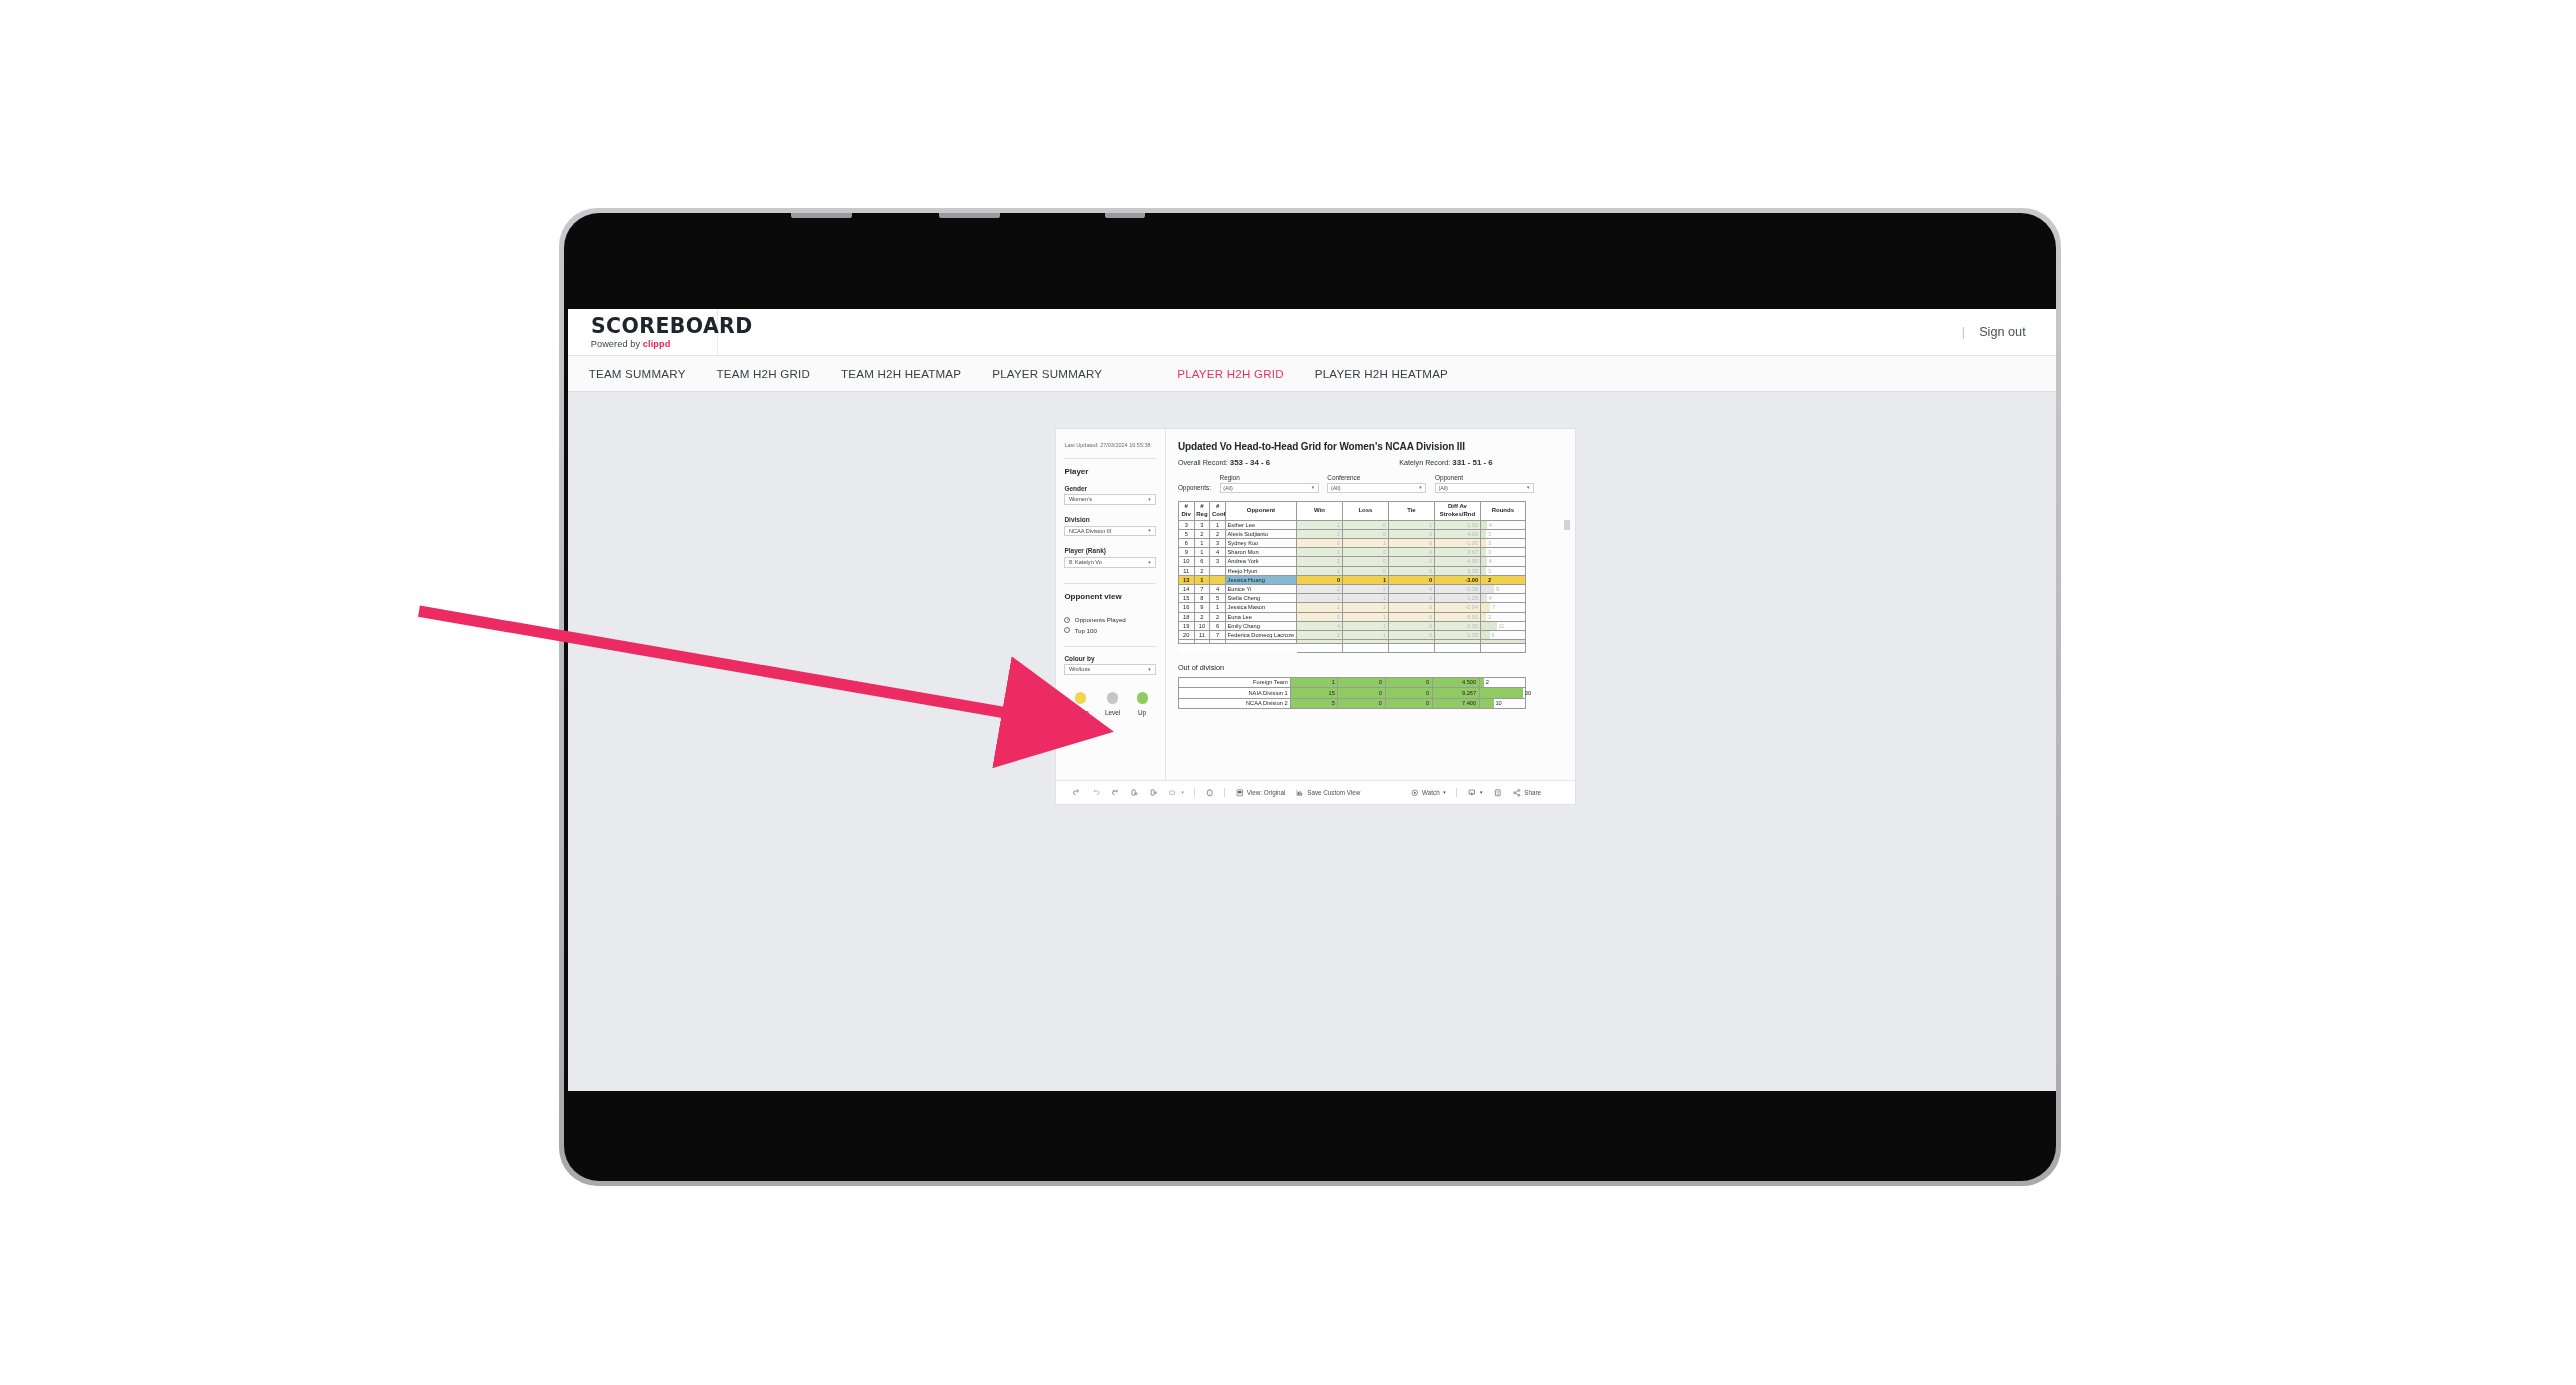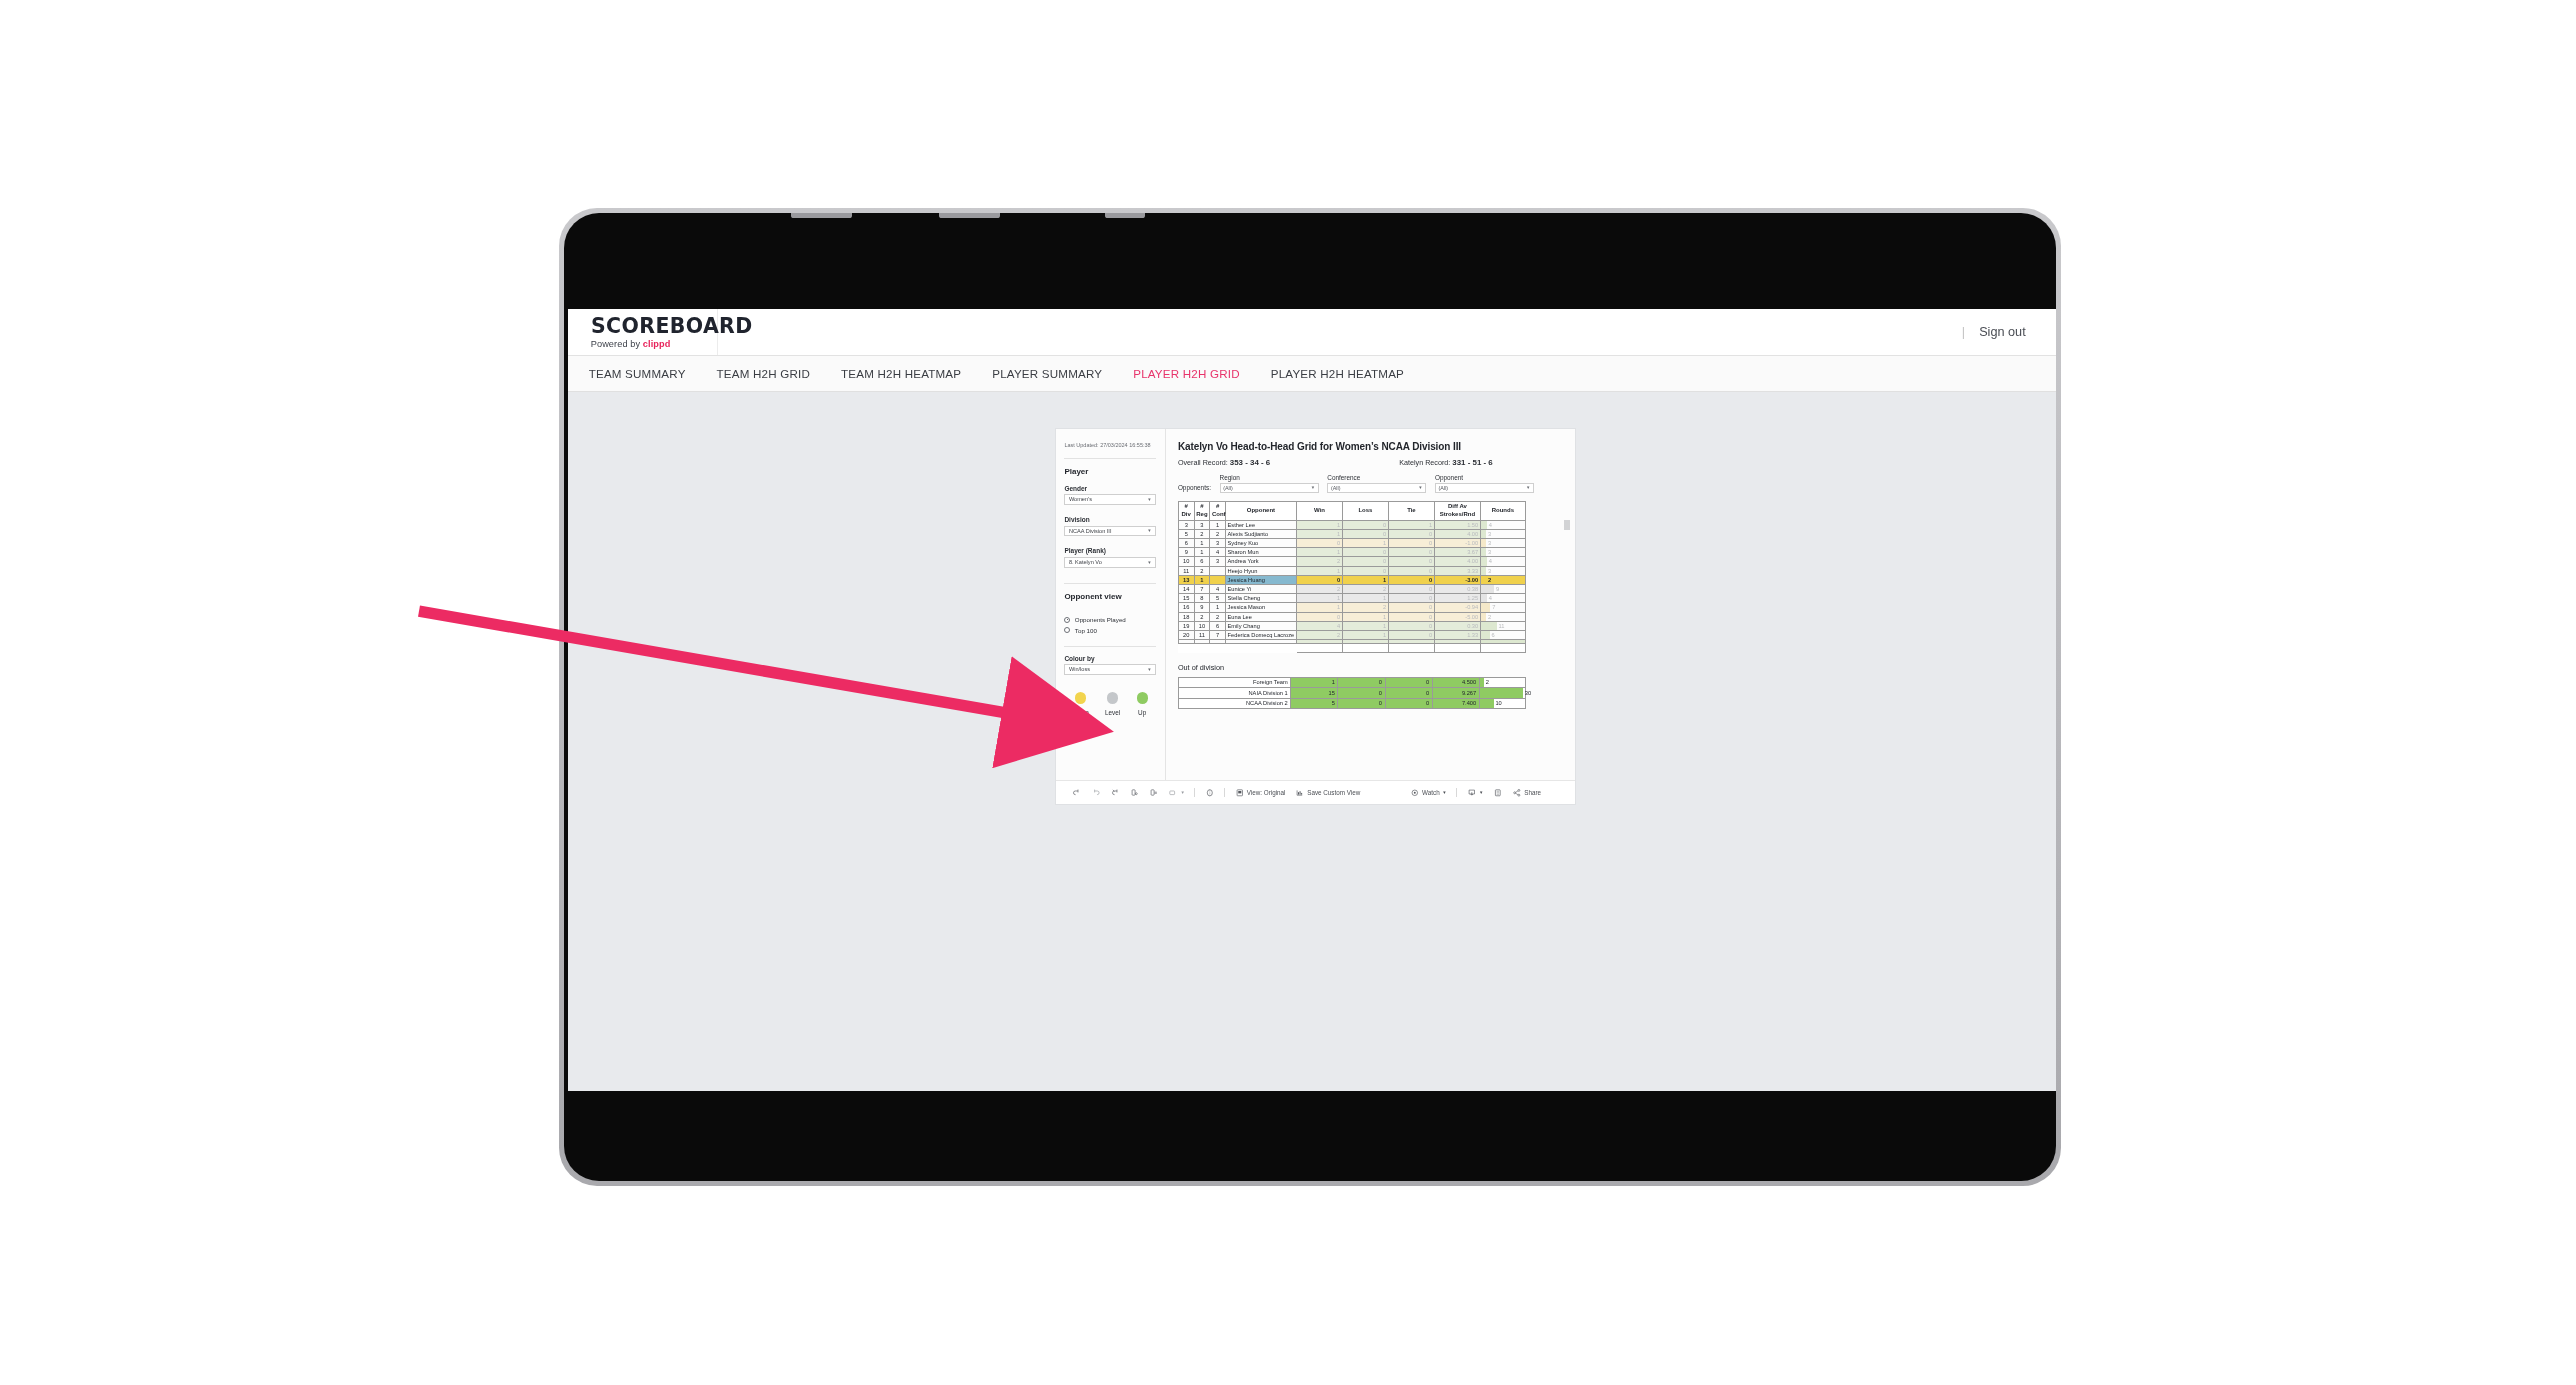--- a/index.html
+++ b/index.html
@@ -98,21 +98,21 @@
   .signout .sep { color:#c2c2c2; }
 
   
   .subtabs {
     height: 36px; background:#fafafa;
     border-bottom: 0.9px solid #e0e0e0;
     display:flex; align-items:center;
     padding-left: 21px; gap: 31px;
   }
   .subtab { font-size: 11.6px; color:#3a3d43; letter-spacing:0.2px; cursor:pointer; }
-  .subtab.active { color:#e8336b; }
+  .subtab.active { color:#e8336b;margin-left:44px; }
 
   
   .canvas {
     position:relative;
     height: calc(100% - 83px);
     background:#e8eaed;
     padding-top: 37px;
   }
   .vizcard {
     position:relative;
@@ -310,21 +310,21 @@
                   <div class="lg-t">Level</div>
                 </div>
                 <div class="lg-i">
                   <div class="dot" style="background:#8fcb62"></div>
                   <div class="lg-t">Up</div>
                 </div>
               </div>
             </div>
 
             <div class="main">
-              <div class="viz-title">Katelyn Vo Head-to-Head Grid for Women’s NCAA Division III</div>
+              <div class="viz-title">Updated Vo Head-to-Head Grid for Women’s NCAA Division III</div>
               <div class="recs">
                 <div>
                   <span>Overall Record:</span>
                   <b>353 - 34 - 6</b>
                 </div>
                 <div class="r2">
                   <span>Katelyn Record:</span>
                   <b>331 -  51 - 6</b>
                 </div>
               </div>

